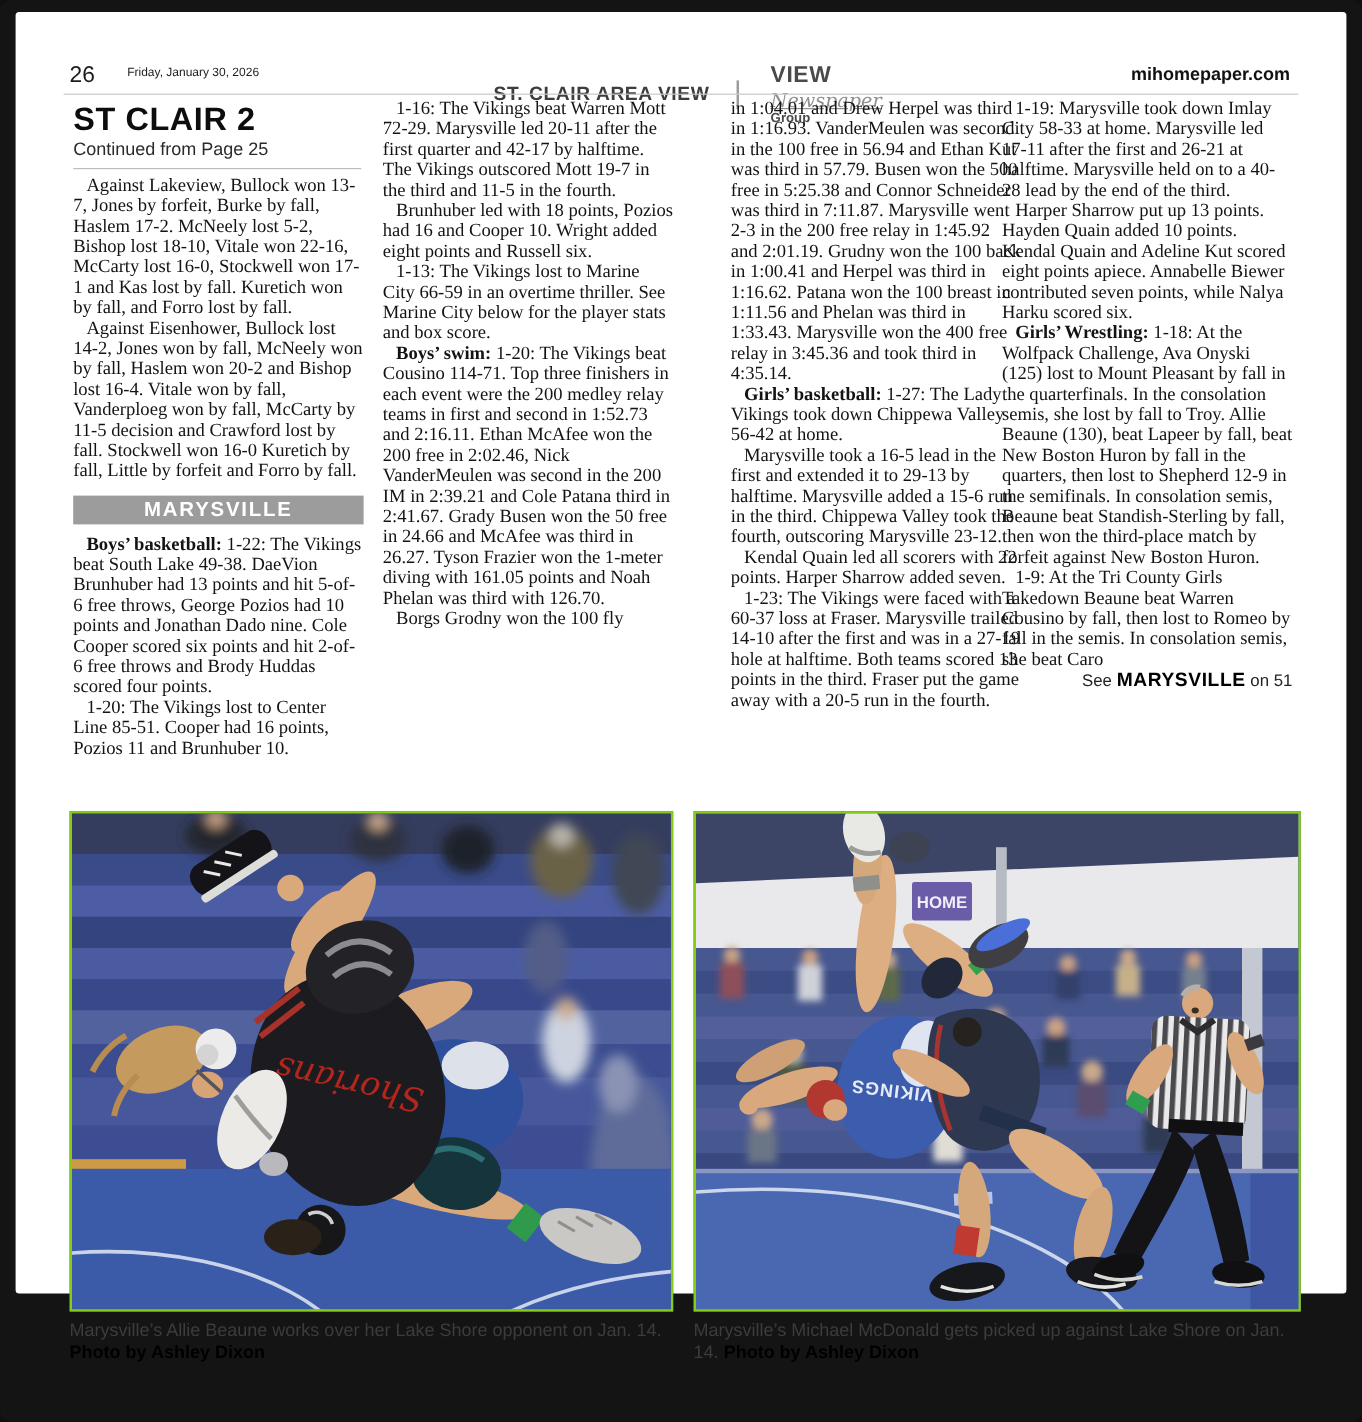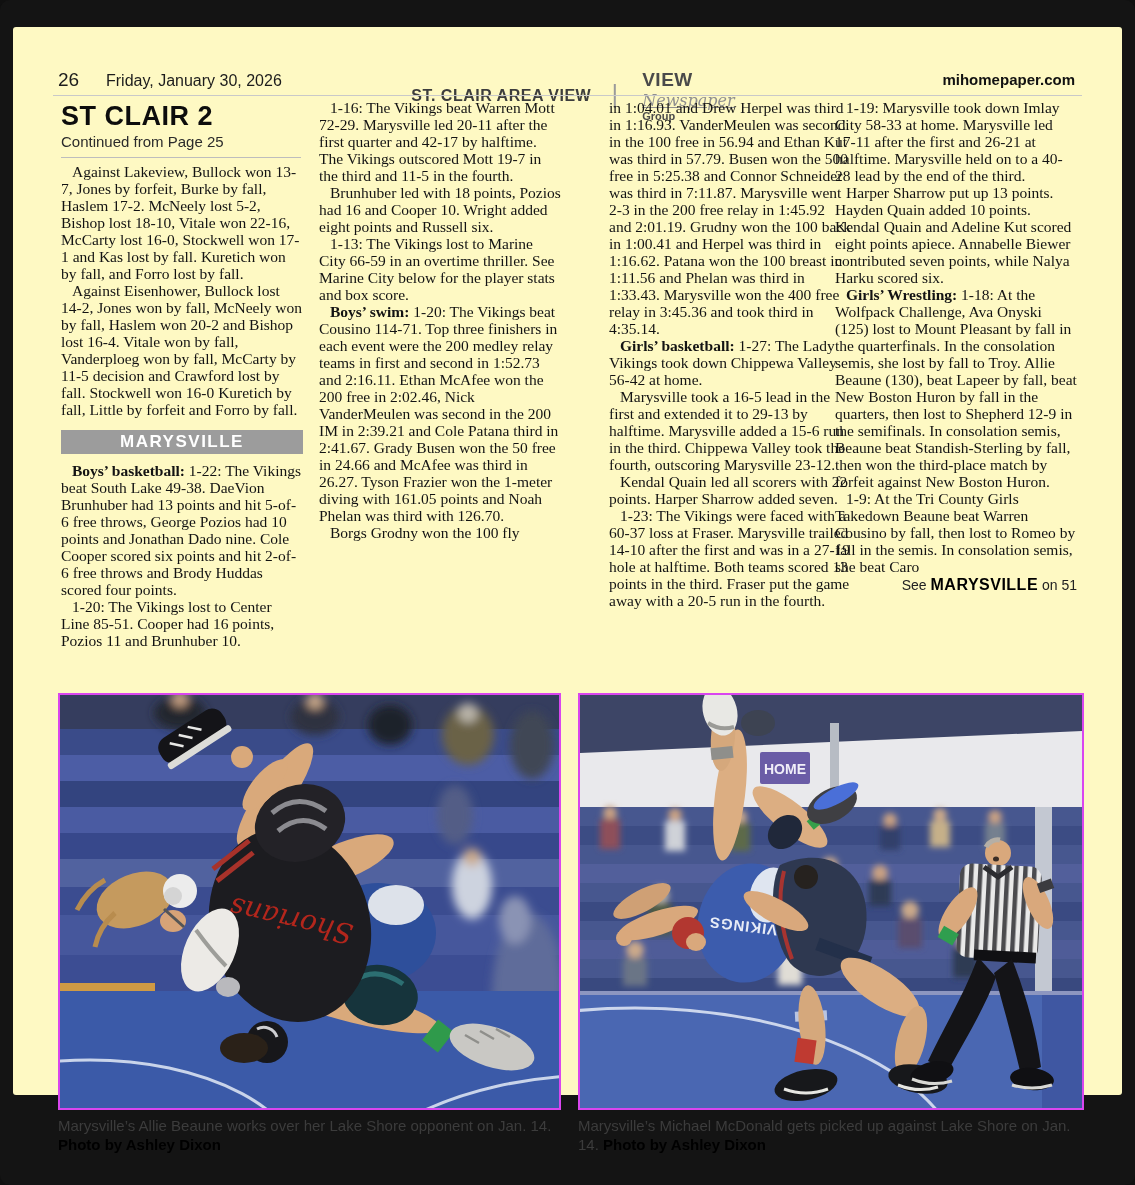--- a/index.html
+++ b/index.html
@@ -1,22 +1,22 @@
 <!DOCTYPE html>
 <html><head>
 <meta charset="utf-8">
 <style>
   html,body{margin:0;padding:0;}
   body{width:1135px;height:1185px;background:#101010;font-family:"Liberation Sans",sans-serif;}
   .frame{position:relative;width:1135px;height:1185px;background:#141414;border-radius:10px;overflow:hidden;}
-  .page{position:absolute;left:13px;top:10px;width:1109px;height:1068px;background:#fef9c3;border-radius:3px;margin-top:17px;}
+  .page{position:absolute;left:13px;top:10px;width:1109px;height:1068px;background:#ffffff;border-radius:3px;}
 
   
   .pgnum{position:absolute;left:45px;top:42px;font-size:19px;color:#1c1c1c;}
-  .pgdate{position:absolute;left:93px;top:45px;font-size:16px;color:#1c1c1c;}
+  .pgdate{position:absolute;left:93px;top:45px;font-size:10px;color:#1c1c1c;}
   .masthead{position:absolute;left:50%;top:42px;transform:translateX(-50%);display:flex;align-items:center;gap:23px;white-space:nowrap;}
   .mast-title{font-weight:bold;font-size:16px;letter-spacing:.5px;color:#3d3d3d;}
   .mast-div{width:2px;height:24px;background:#9a9a9a;}
   .brand{display:flex;align-items:baseline;flex-direction:column;}
   .brand-view{font-weight:bold;font-size:19px;letter-spacing:.5px;color:#4a4a4a;}
   .brand-script{font-family:"DejaVu Serif",serif;font-style:italic;font-size:16px;color:#8f8f8f;margin-left:-8px;text-decoration:underline;}
   .brand-group{font-weight:bold;font-size:11px;color:#4a4a4a;margin-left:3px;}
   .website{position:absolute;right:47px;top:44px;font-weight:bold;font-size:15px;color:#111;}
   .header-rule{position:absolute;left:40px;right:40px;top:68px;height:1px;background:#c9c9c9;}
 
@@ -28,21 +28,21 @@
   
   .col{position:absolute;width:242px;font-family:"Liberation Serif",serif;font-size:15.5px;line-height:17px;color:#131313;}
   .col p{margin:0;}
   .col p.ind{text-indent:11px;}
   .banner{margin:12px 0 8px 0;background:#9c9c9c;color:#fff;font-family:"Liberation Sans",sans-serif;
           font-weight:bold;font-size:17px;letter-spacing:1.5px;text-align:center;padding:3px 0 4px 0;}
   .jump{margin-top:1px;text-align:right;font-family:"Liberation Sans",sans-serif;font-size:14px;color:#222;}
   .jump b{font-size:16px;letter-spacing:.5px;color:#000;}
 
   
-  .photo{position:absolute;top:666px;height:413px;border:2px solid #d946ef;background:#3e4f94;}
+  .photo{position:absolute;top:666px;height:413px;border:2px solid #84cc16;background:#3e4f94;}
   .photo svg{display:block;}
   .photo-left{left:45px;width:499px;}
   .photo-right{left:565px;width:502px;}
   .caption{position:absolute;top:1089px;font-size:15px;line-height:19px;color:#3c3c3c;}
   .caption-left{left:45px;width:502px;}
   .caption-right{left:565px;width:505px;}
   .caption b{color:#000;}
   .caption .block{display:block;}
 </style>
 </head>

